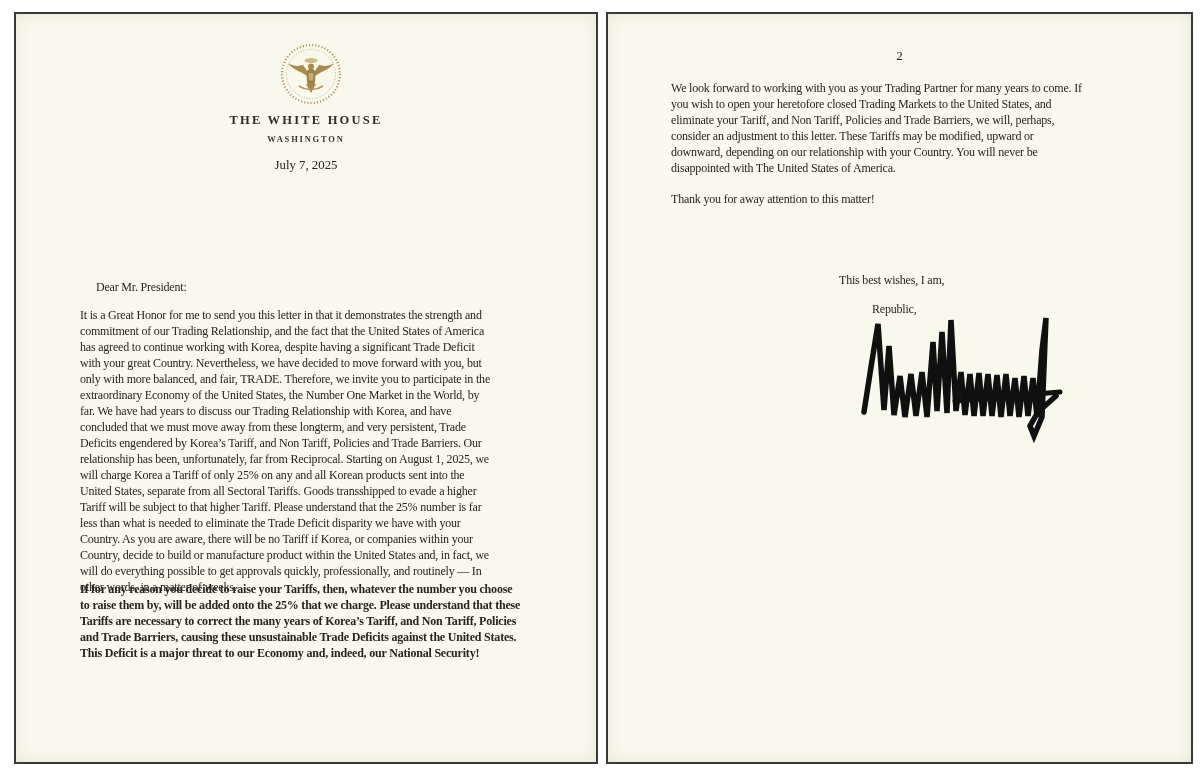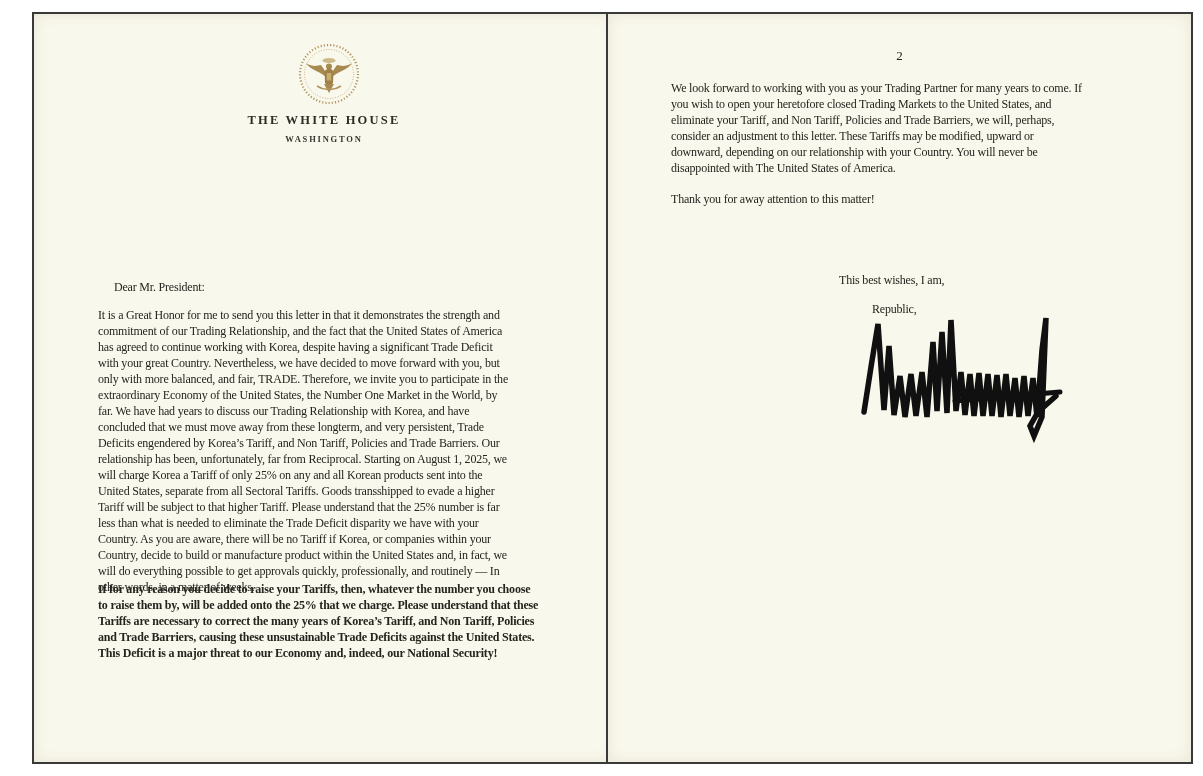--- a/index.html
+++ b/index.html
@@ -17,21 +17,21 @@
   }
   .page {
     position: absolute;
     top: 12px;
     height: 752px;
     background: #f9f8ec;
     border: 2px solid #39393a;
     box-sizing: border-box;
     box-shadow: inset 0 0 14px rgba(180,175,150,0.25);
   }
-  .page-1 { left: 14px;  width: 584px; margin-left: 18px; }
+  .page-1 { left: 14px;  width: 584px; }
   .page-2 { left: 606px; width: 587px; }
 
   .seal {
     position: absolute;
     left: 263px;
     top: 28px;
     width: 64px;
     height: 64px;
   }
   .letterhead-org {
@@ -132,20 +132,21 @@
         <circle cx="32" cy="24.5" r="3" fill="#a8894f"></circle>
         <path d="M27.5 29 Q32 24 36.5 29 L36 41 Q32 46 28 41 Z" fill="#9f8148"></path>
         <rect x="29.8" y="31" width="4.4" height="7.5" fill="#c7ad74"></rect>
         <path d="M27 42 L32 51 L37 42 Z" fill="#a8894f"></path>
         <path d="M20 44 Q26 48 32 47 Q38 48 44 44" fill="none" stroke="#b3945c" stroke-width="1.6"></path>
       </svg>
     </div>
 
     <div class="letterhead-org">THE WHITE HOUSE</div>
     <div class="letterhead-city">WASHINGTON</div>
+    <div class="letter-date">July 7, 2025</div>
 
     <div class="txt salutation">Dear Mr. President:</div>
 
     <div class="txt para p1">It is a Great Honor for me to send you this letter in that it demonstrates the strength and
 commitment of our Trading Relationship, and the fact that the United States of America
 has agreed to continue working with Korea, despite having a significant Trade Deficit
 with your great Country. Nevertheless, we have decided to move forward with you, but
 only with more balanced, and fair, TRADE. Therefore, we invite you to participate in the
 extraordinary Economy of the United States, the Number One Market in the World, by
 far. We have had years to discuss our Trading Relationship with Korea, and have

